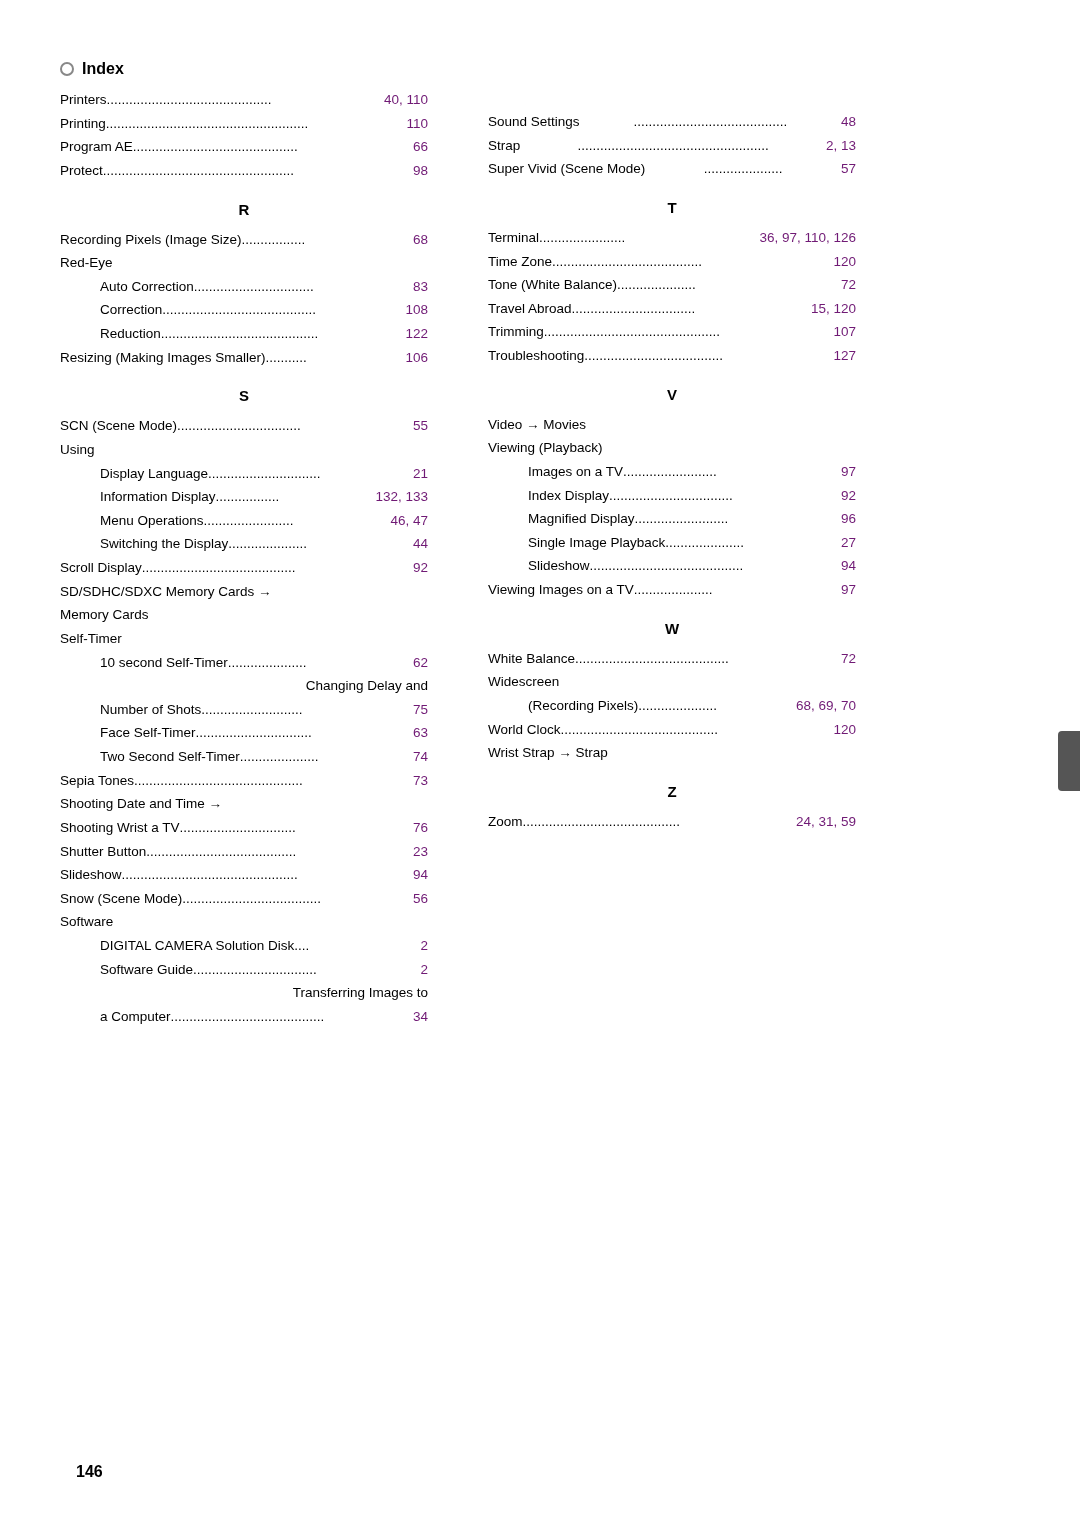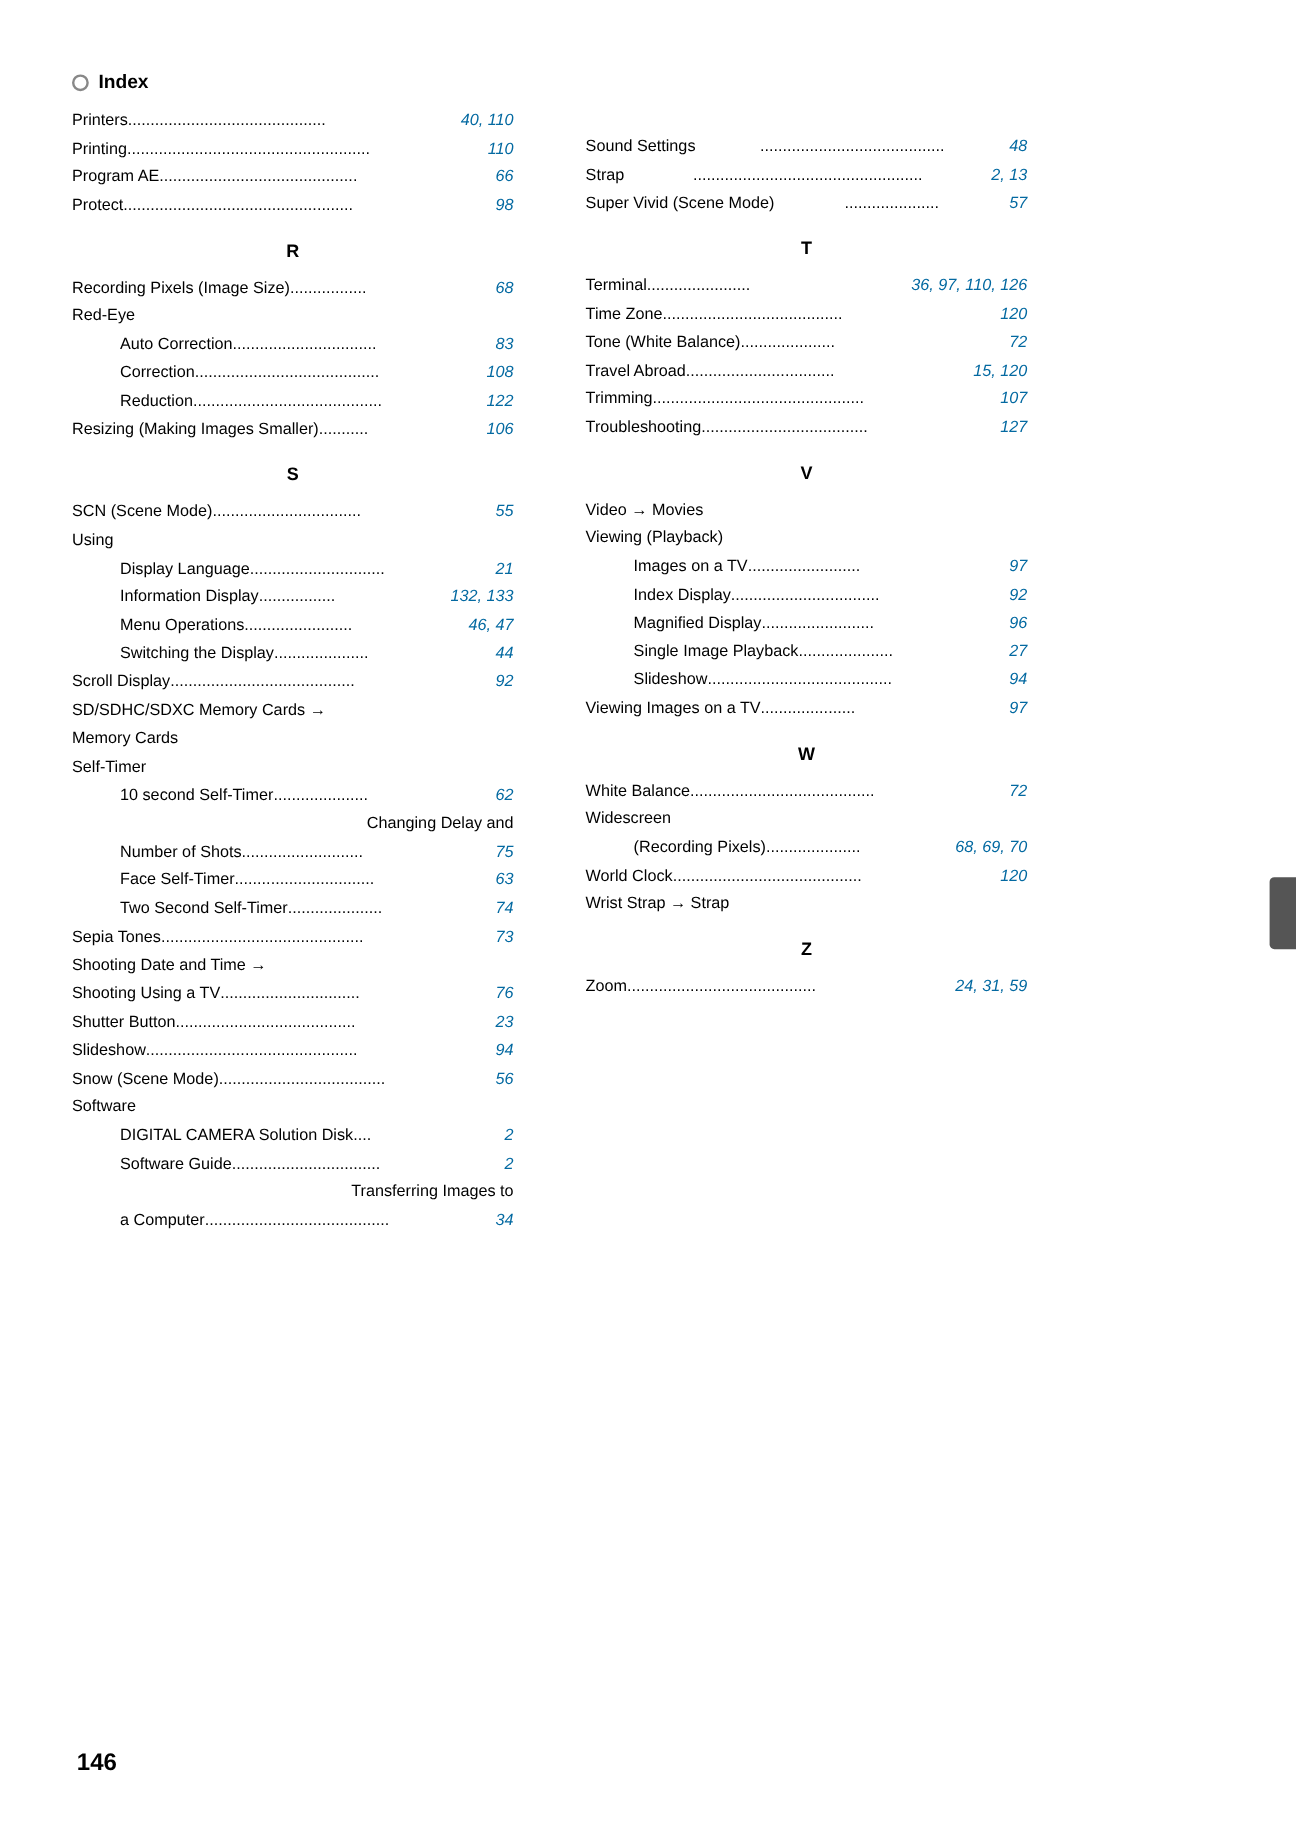--- a/index.html
+++ b/index.html
@@ -22,22 +22,22 @@
       width: 540px;
       padding: 20px 30px 20px 60px;
     }
     .right-col {
       width: 540px;
       padding: 20px 60px 20px 30px;
     }
     .page-number {
       position: absolute;
       bottom: 40px;
-      left: 64px;
-      font-size: 20px;
+      left: 76px;
+      font-size: 16px;
       font-weight: bold;
     }
     .tab-marker {
       position: absolute;
       right: 0;
       top: 50%;
       transform: translateY(-50%);
       width: 22px;
       height: 60px;
       background: #555;
@@ -73,23 +73,22 @@
     }
     .entry-row .entry-text {
       white-space: nowrap;
     }
     .entry-row .dot-leader {
       flex: 1;
       overflow: hidden;
       white-space: nowrap;
     }
     .entry-row .ref {
-      color: #0369a1;
+      color: #701a75;
       white-space: nowrap;
-      font-style: italic;
     }
     .sub-entry {
       padding-left: 40px;
       justify-content: flex-end;
     }
     .section-block {
       margin-bottom: 8px;
     }
   </style>
 </head>
@@ -227,21 +226,21 @@
       </div>
       <div class="entry-row">
         <span class="entry-text">Sepia Tones</span>
         <span class="dot-leader">.............................................</span>
         <span class="ref">73</span>
       </div>
       <div class="entry-row">
         <span class="entry-text">Shooting Date and Time →</span>
       </div>
       <div class="entry-row">
-        <span class="entry-text">Shooting Using a TV </span>
+        <span class="entry-text">Shooting Wrist a TV </span>
         <span class="dot-leader">...............................</span>
         <span class="ref">76</span>
       </div>
       <div class="entry-row">
         <span class="entry-text">Shutter Button </span>
         <span class="dot-leader">........................................</span>
         <span class="ref">23</span>
       </div>
       <div class="entry-row">
         <span class="entry-text">Slideshow </span>

